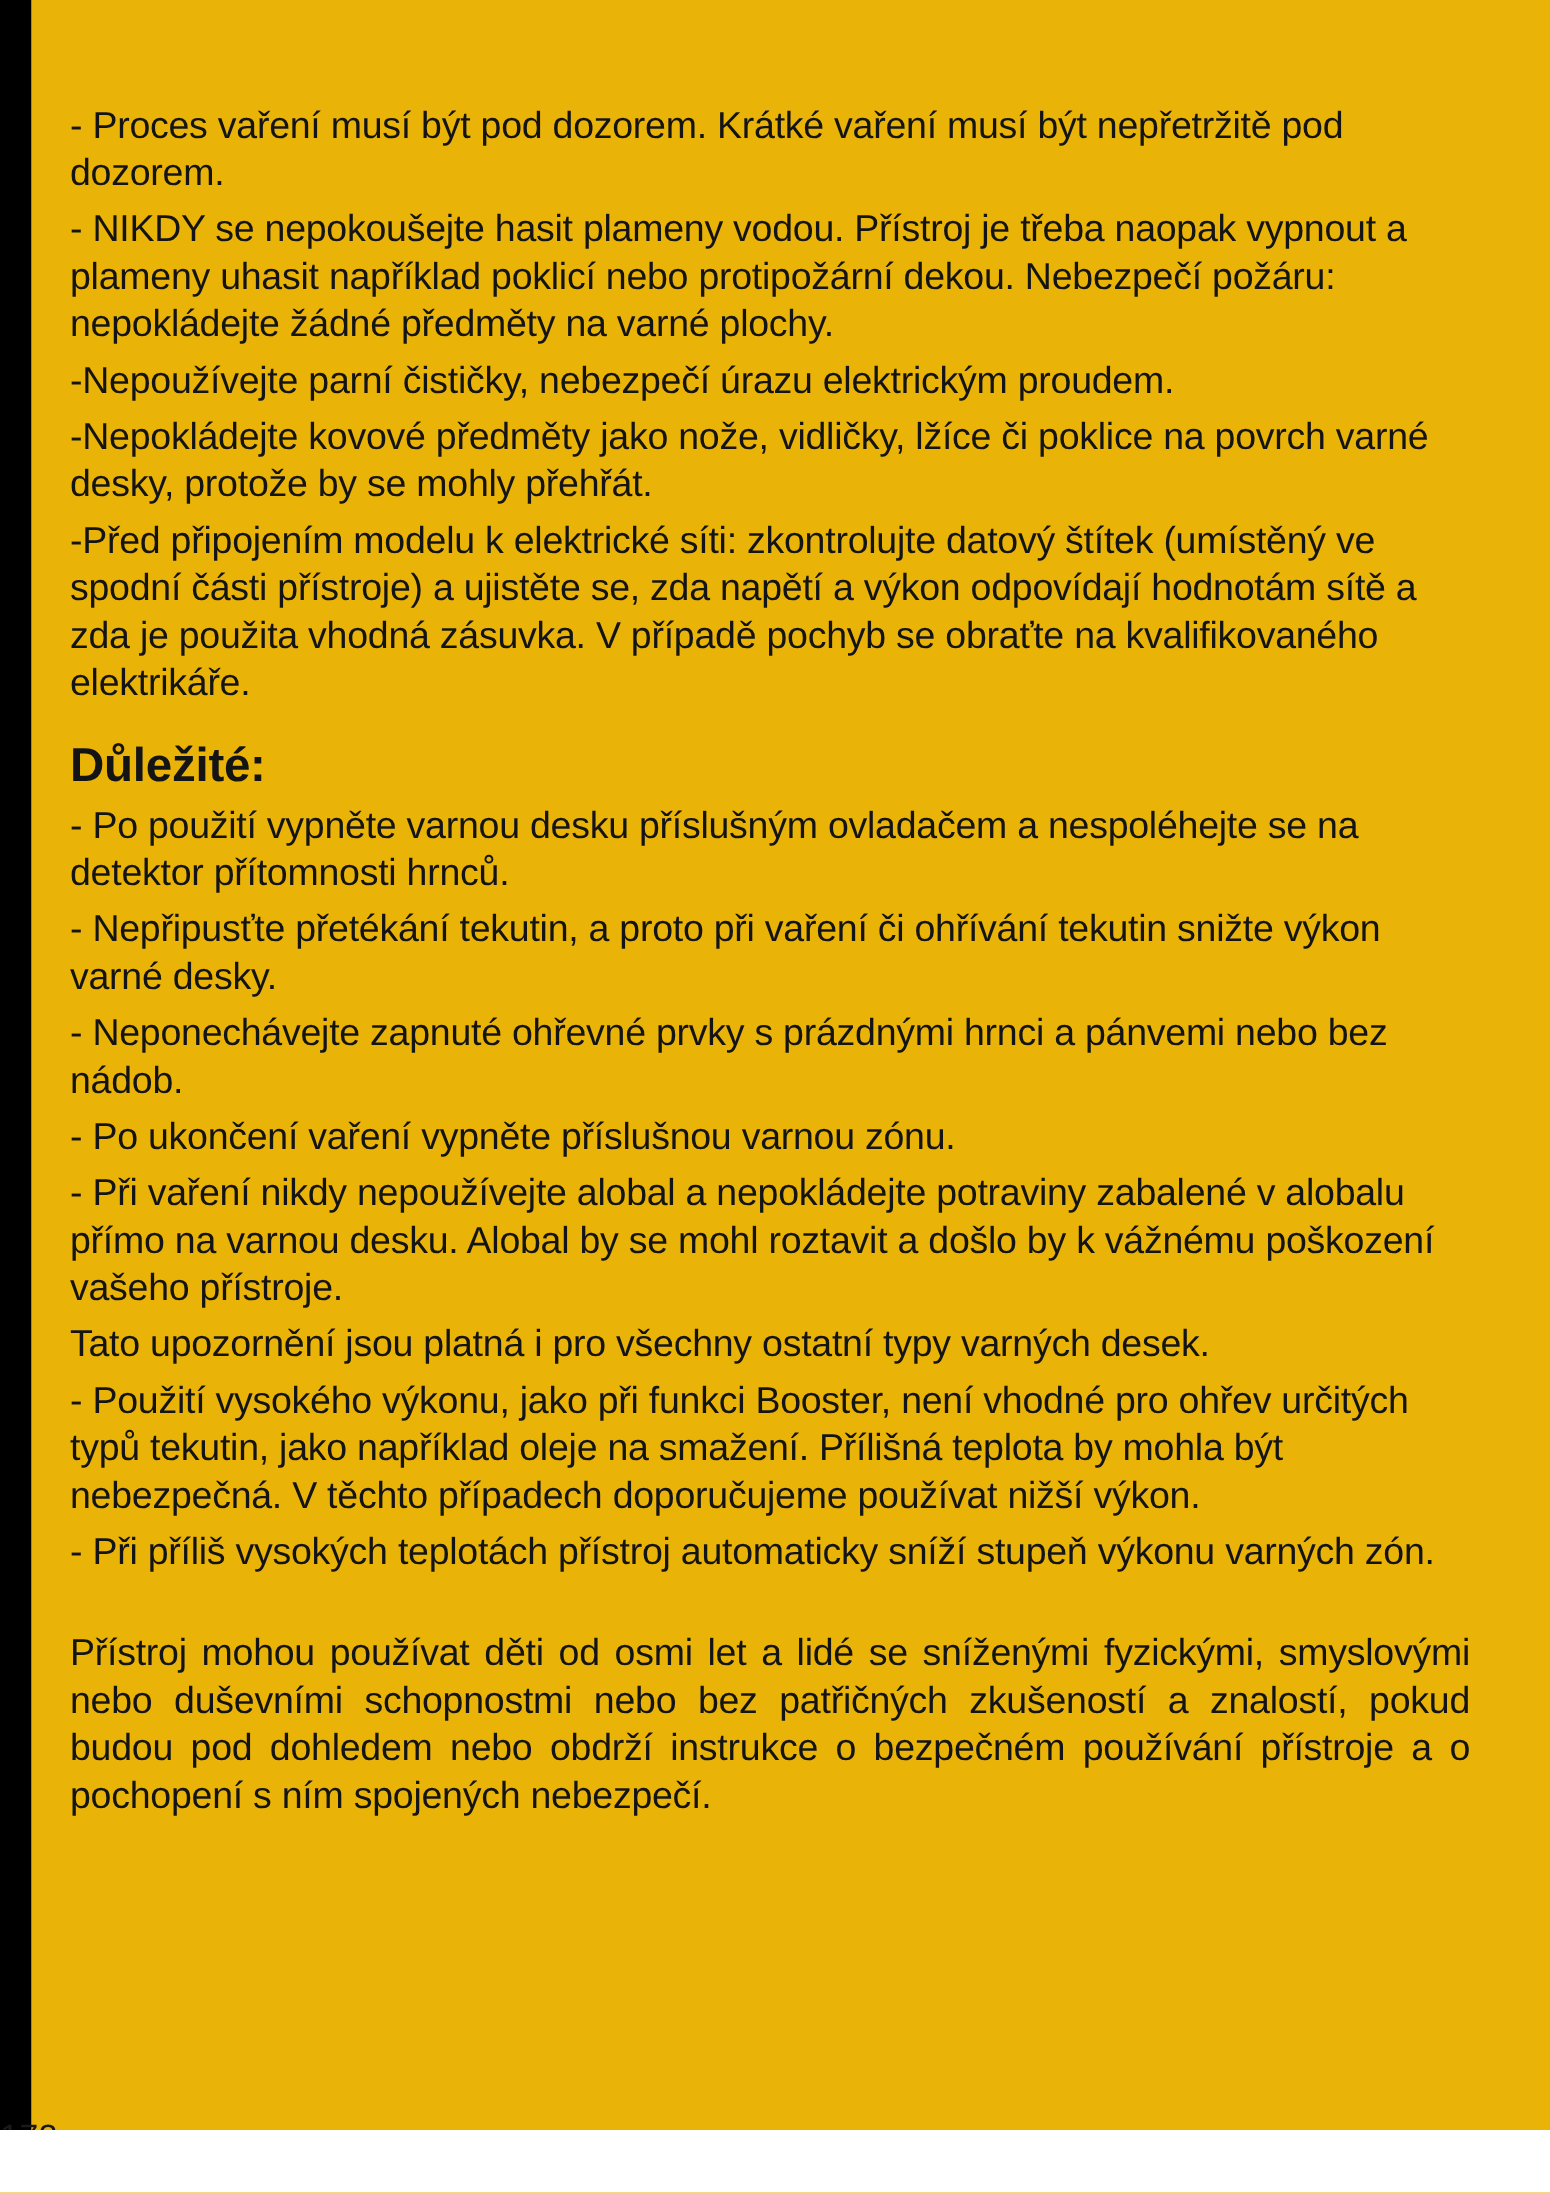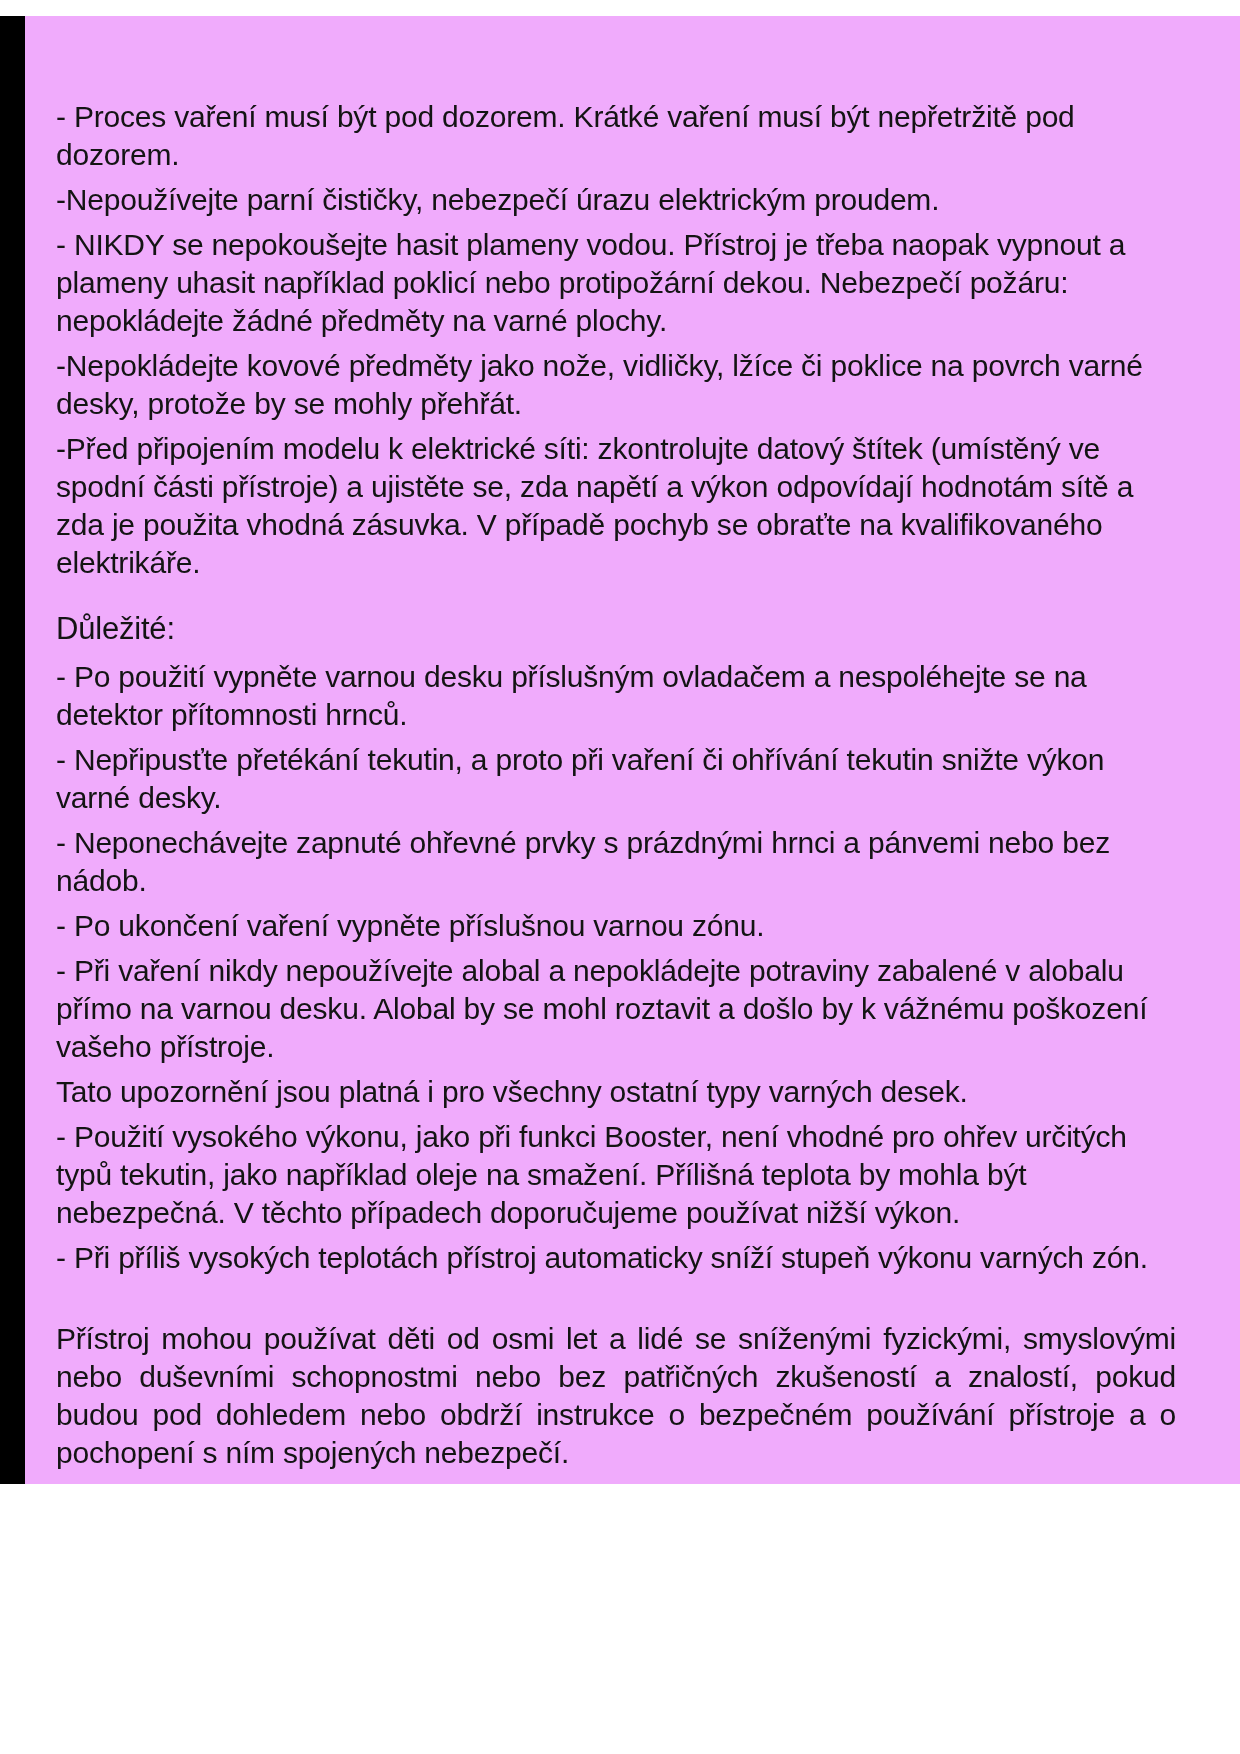--- a/index.html
+++ b/index.html
@@ -3,26 +3,25 @@
 <meta charset="utf-8">
 <style>
   html, body {
     margin: 0;
     padding: 0;
     background: #ffffff;
   }
   .page {
     position: relative;
     width: 1240px;
-    height: 1468px;
-    background: #f0abfc;
+    height: 1704px;
+    background: #eab308;
     overflow: hidden;
     font-family: "Liberation Sans", sans-serif;
     color: #141414;
-    margin-top: 16px;
   }
   .scan-bar {
     position: absolute;
     left: 0;
     top: 0;
     width: 25px;
     height: 1754px;
     background: #000000;
   }
   .content {
@@ -34,23 +33,23 @@
   .para {
     font-size: 30px;
     line-height: 38px;
     letter-spacing: -0.2px;
     margin: 0 0 7px 0;
   }
   .justify {
     text-align: justify;
   }
   .heading {
-    font-size: 31px;
+    font-size: 38px;
     line-height: 38px;
-    font-weight: normal;
+    font-weight: bold;
     margin: 28px 0 10px 0;
     letter-spacing: -0.2px;
   }
   .section-gap {
     height: 36px;
   }
   .footer {
     position: absolute;
     left: 0;
     top: 1694px;
@@ -65,22 +64,22 @@
 </head>
 <body>
 
 <div class="page">
 
   <div class="scan-bar"></div>
 
   <main class="content">
 
     <p class="para">- Proces vaření musí být pod dozorem. Krátké vaření musí být nepřetržitě pod dozorem.</p>
+    <p class="para">- NIKDY se nepokoušejte hasit plameny vodou. Přístroj je třeba naopak vypnout a plameny uhasit například poklicí nebo protipožární dekou. Nebezpečí požáru: nepokládejte žádné předměty na varné plochy.</p>
     <p class="para">-Nepoužívejte parní čističky, nebezpečí úrazu elektrickým proudem.</p>
-    <p class="para">- NIKDY se nepokoušejte hasit plameny vodou. Přístroj je třeba naopak vypnout a plameny uhasit například poklicí nebo protipožární dekou. Nebezpečí požáru: nepokládejte žádné předměty na varné plochy.</p>
     <p class="para">-Nepokládejte kovové předměty jako nože, vidličky, lžíce či poklice na povrch varné desky, protože by se mohly přehřát.</p>
     <p class="para">-Před připojením modelu k elektrické síti: zkontrolujte datový štítek (umístěný ve spodní části přístroje) a ujistěte se, zda napětí a výkon odpovídají hodnotám sítě a zda je použita vhodná zásuvka. V případě pochyb se obraťte na kvalifikovaného elektrikáře.</p>
 
     <h2 class="heading">Důležité:</h2>
 
     <p class="para">- Po použití vypněte varnou desku příslušným ovladačem a nespoléhejte se na detektor přítomnosti hrnců.</p>
     <p class="para">- Nepřipusťte přetékání tekutin, a proto při vaření či ohřívání tekutin snižte výkon varné desky.</p>
     <p class="para">- Neponechávejte zapnuté ohřevné prvky s prázdnými hrnci a pánvemi nebo bez nádob.</p>
     <p class="para">- Po ukončení vaření vypněte příslušnou varnou zónu.</p>
     <p class="para">- Při vaření nikdy nepoužívejte alobal a nepokládejte potraviny zabalené v alobalu přímo na varnou desku. Alobal by se mohl roztavit a došlo by k vážnému poškození vašeho přístroje.</p>

